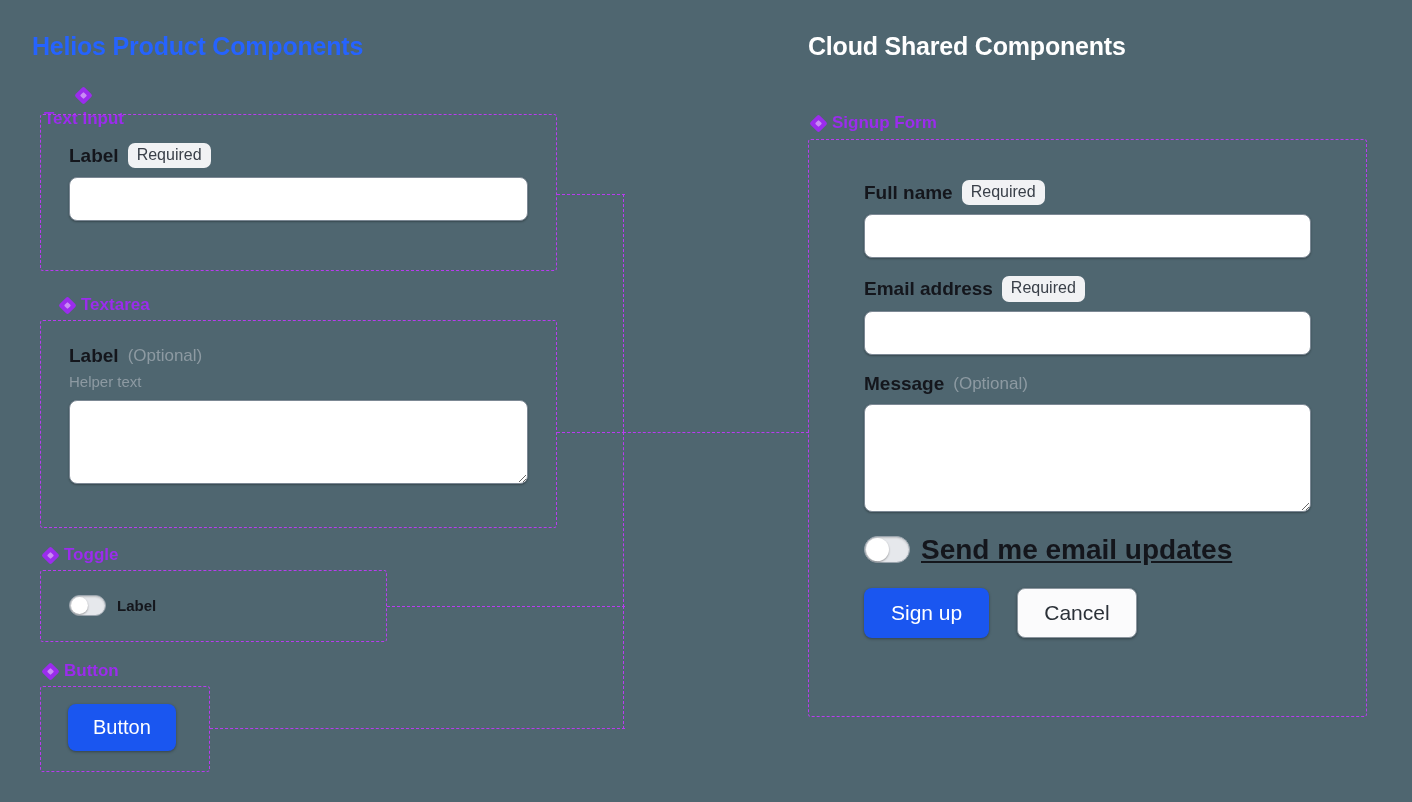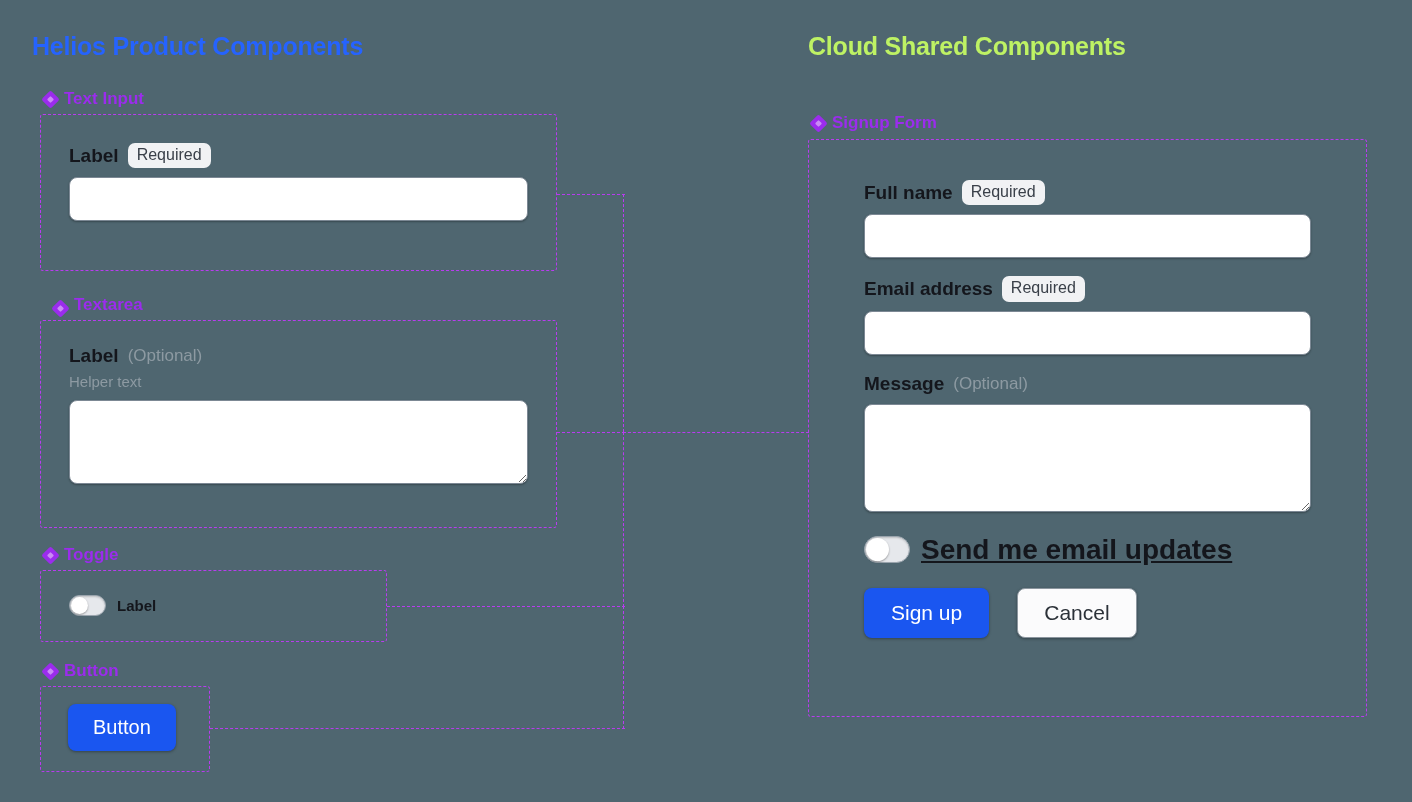--- a/index.html
+++ b/index.html
@@ -15,21 +15,21 @@
 
   
   .col-title {
     position: absolute;
     font-size: 25px;
     font-weight: 700;
     letter-spacing: -0.2px;
     white-space: nowrap;
   }
   #title-left  { left: 32px;  top: 32px; color: #2563ff; }
-  #title-right { left: 808px; top: 32px; color: #bef264; }
+  #title-right { left: 808px; top: 32px; color: #ffffff; }
 
   
   .tag {
     position: absolute;
     display: flex;
     align-items: center;
     gap: 7px;
     color: #9b2ced;
     font-size: 17px;
     font-weight: 600;
@@ -205,36 +205,36 @@
   <div class="hline" style="left:557px; top:432px; width:68px;"></div>
 
   <div class="hline" style="left:387px; top:606px; width:238px;"></div>
   <div class="vline" style="left:623px; top:432px; height:175px;"></div>
 
   <div class="hline" style="left:210px; top:728px; width:415px;"></div>
   <div class="vline" style="left:623px; top:606px; height:123px;"></div>
 
   <div class="hline" style="left:623px; top:432px; width:186px;"></div>
 
-  <div class="tag" style="left:44px; top:89px;">
+  <div class="tag" style="left:44px; top:89px;flex-direction:column;">
     <span class="diamond"></span>
     <span>Text Input</span>
   </div>
 
   <div class="panel" style="left:40px; top:114px; width:517px; height:157px;">
     <div style="padding:28px 28px 0;">
       <div class="field-label-row">
         <span class="field-label">Label</span>
         <span class="badge">Required</span>
       </div>
       <input class="tinput" type="text" value="" placeholder="" style="">
     </div>
   </div>
 
-  <div class="tag" style="left:54px; top:295px;align-items:flex-end;">
+  <div class="tag" style="left:61px; top:295px;">
     <span class="diamond"></span>
     <span>Textarea</span>
   </div>
 
   <div class="panel" style="left:40px; top:320px; width:517px; height:208px;">
     <div style="padding:24px 28px 0;">
       <div class="field-label-row">
         <span class="field-label">Label</span>
         <span class="optional">(Optional)</span>
       </div>

